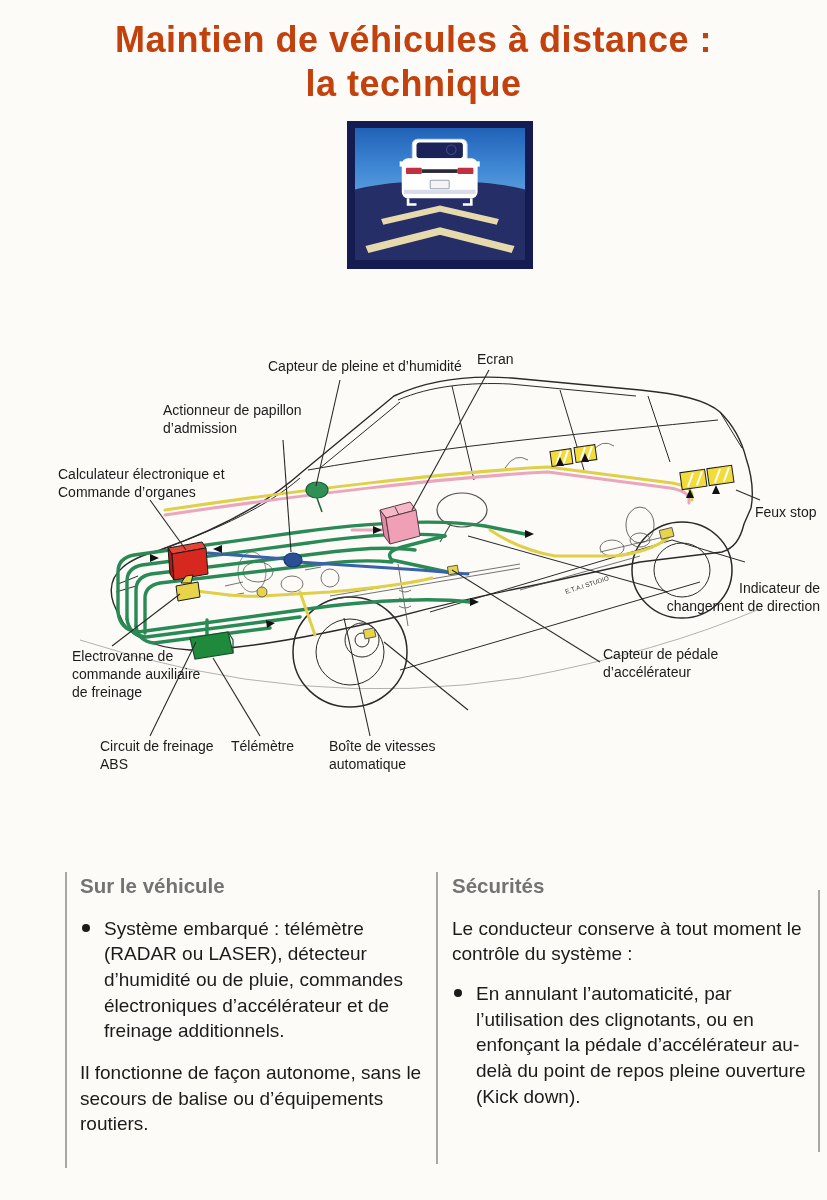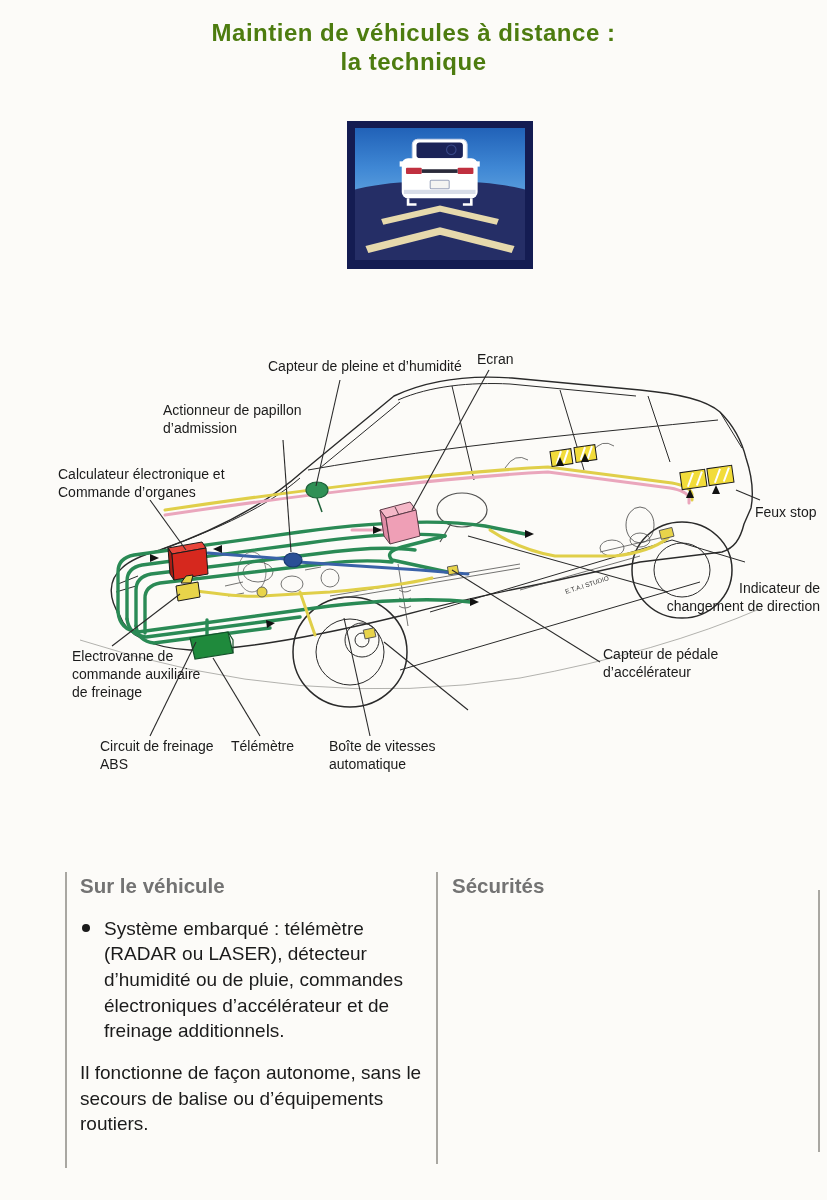--- a/index.html
+++ b/index.html
@@ -1,21 +1,21 @@
 <!DOCTYPE html>
 <html lang="fr"><head>
 <meta charset="utf-8">
 <style>
   html,body{margin:0;padding:0;}
   body{background:#e8e6e2;font-family:"Liberation Sans",sans-serif;}
   .page{position:relative;width:827px;height:1200px;margin:0 auto;background:#fcfbf8;overflow:hidden;color:#1b1b1b;}
 
   
   .title{position:absolute;left:0;top:18px;width:100%;text-align:center;
-         font-size:24px;font-weight:bold;color:#4d7c0f;line-height:1.22;letter-spacing:.5px;}
+         font-size:36px;font-weight:bold;color:#c2410c;line-height:1.22;letter-spacing:.5px;}
 
   
   .screen{position:absolute;left:347px;top:121px;width:186px;height:148px;background:#141c52;}
   .screen-inner{position:absolute;left:8px;top:7px;right:8px;bottom:9px;
                 background:linear-gradient(180deg,#2162b8 0%,#3f87d4 30%,#5c9fdd 52%,#5c9fdd 55%);overflow:hidden;}
   .road{position:absolute;left:-12%;right:-12%;top:40%;bottom:0;background:#252e66;
         border-radius:50% 50% 0 0 / 26% 26% 0 0;}
   .screen-car{position:absolute;left:19%;top:5%;width:62%;}
   .chevrons{position:absolute;left:0;top:56%;width:100%;height:44%;}
 
@@ -247,15 +247,20 @@
     <h3>Sur le véhicule</h3>
     <div class="li">
       <span class="dot"></span>
       <span>Système embarqué : télémètre (RADAR ou LASER), détecteur d’humidité ou de pluie, commandes électroniques d’accélérateur et de freinage additionnels.</span>
     </div>
     <p>Il fonctionne de façon autonome, sans le secours de balise ou d’équipements routiers.</p>
   </div>
 
   <div class="col" style="left:452px;top:872px;width:360px;">
     <h3>Sécurités</h3>
+    <p>Le conducteur conserve à tout moment le contrôle du système :</p>
+    <div class="li">
+      <span class="dot"></span>
+      <span>En annulant l’automaticité, par l’utilisation des clignotants, ou en enfonçant la pédale d’accélérateur au-delà du point de repos pleine ouverture (Kick down).</span>
+    </div>
   </div>
 
 </div>
 
 </body></html>

